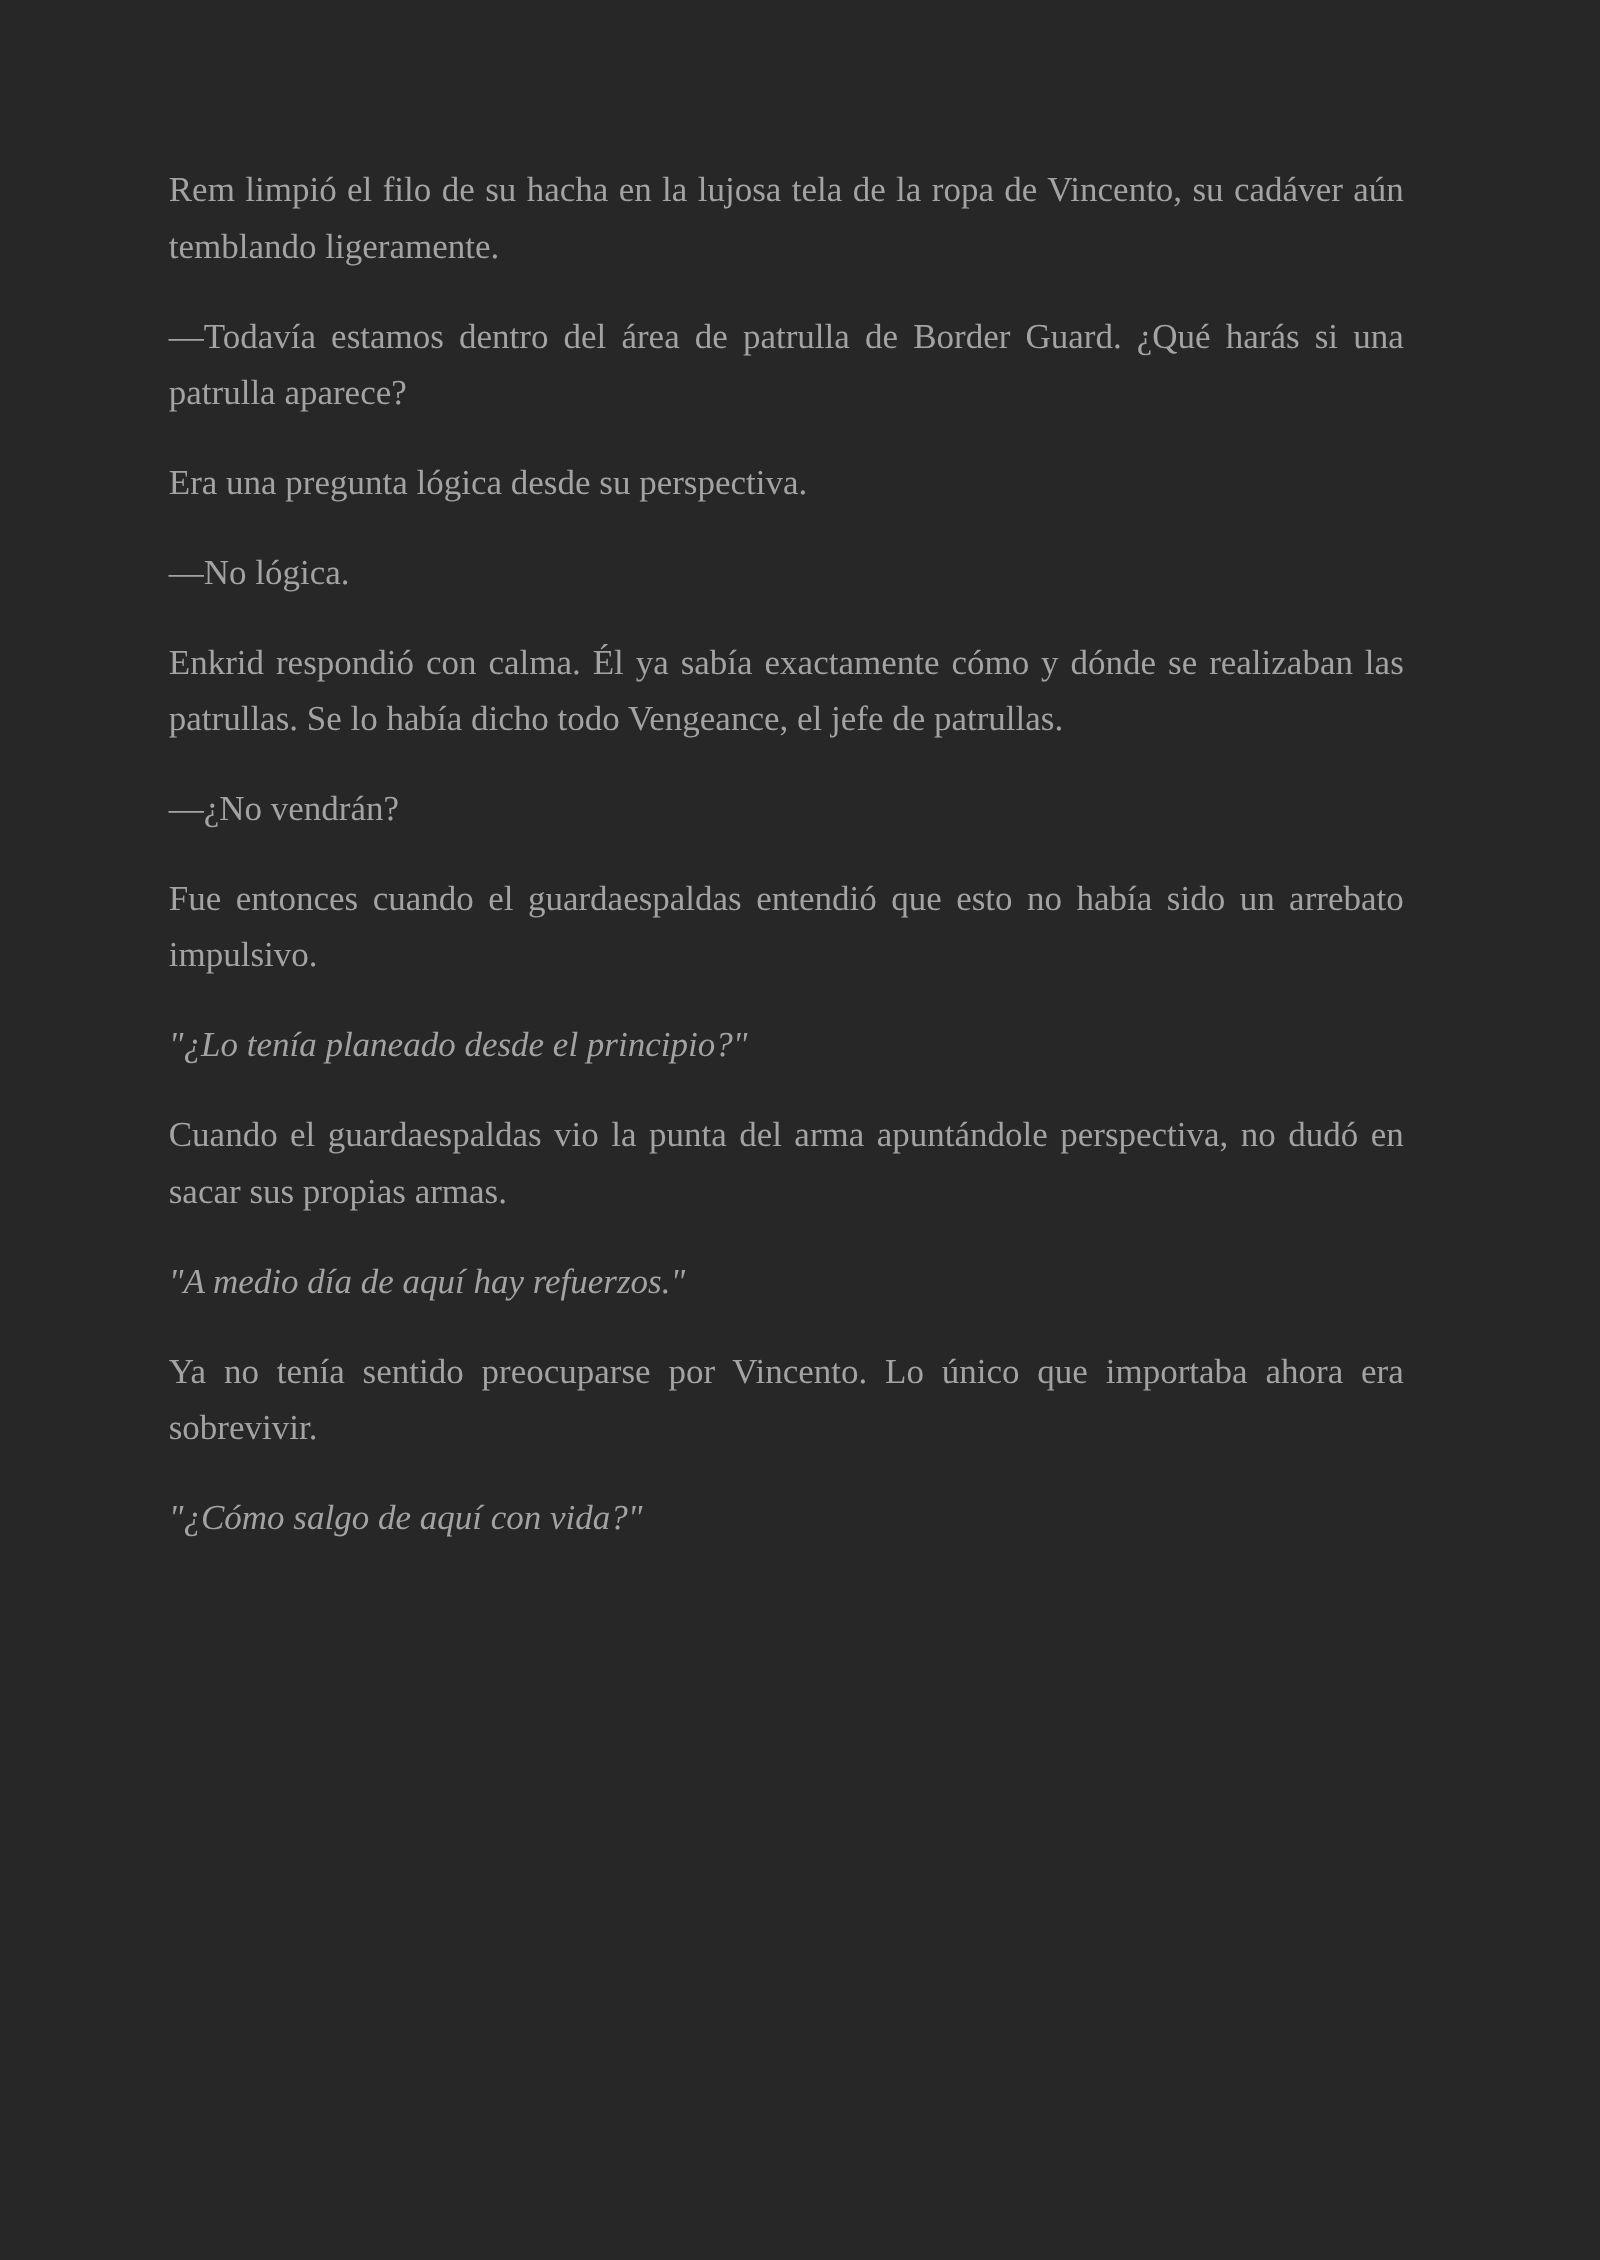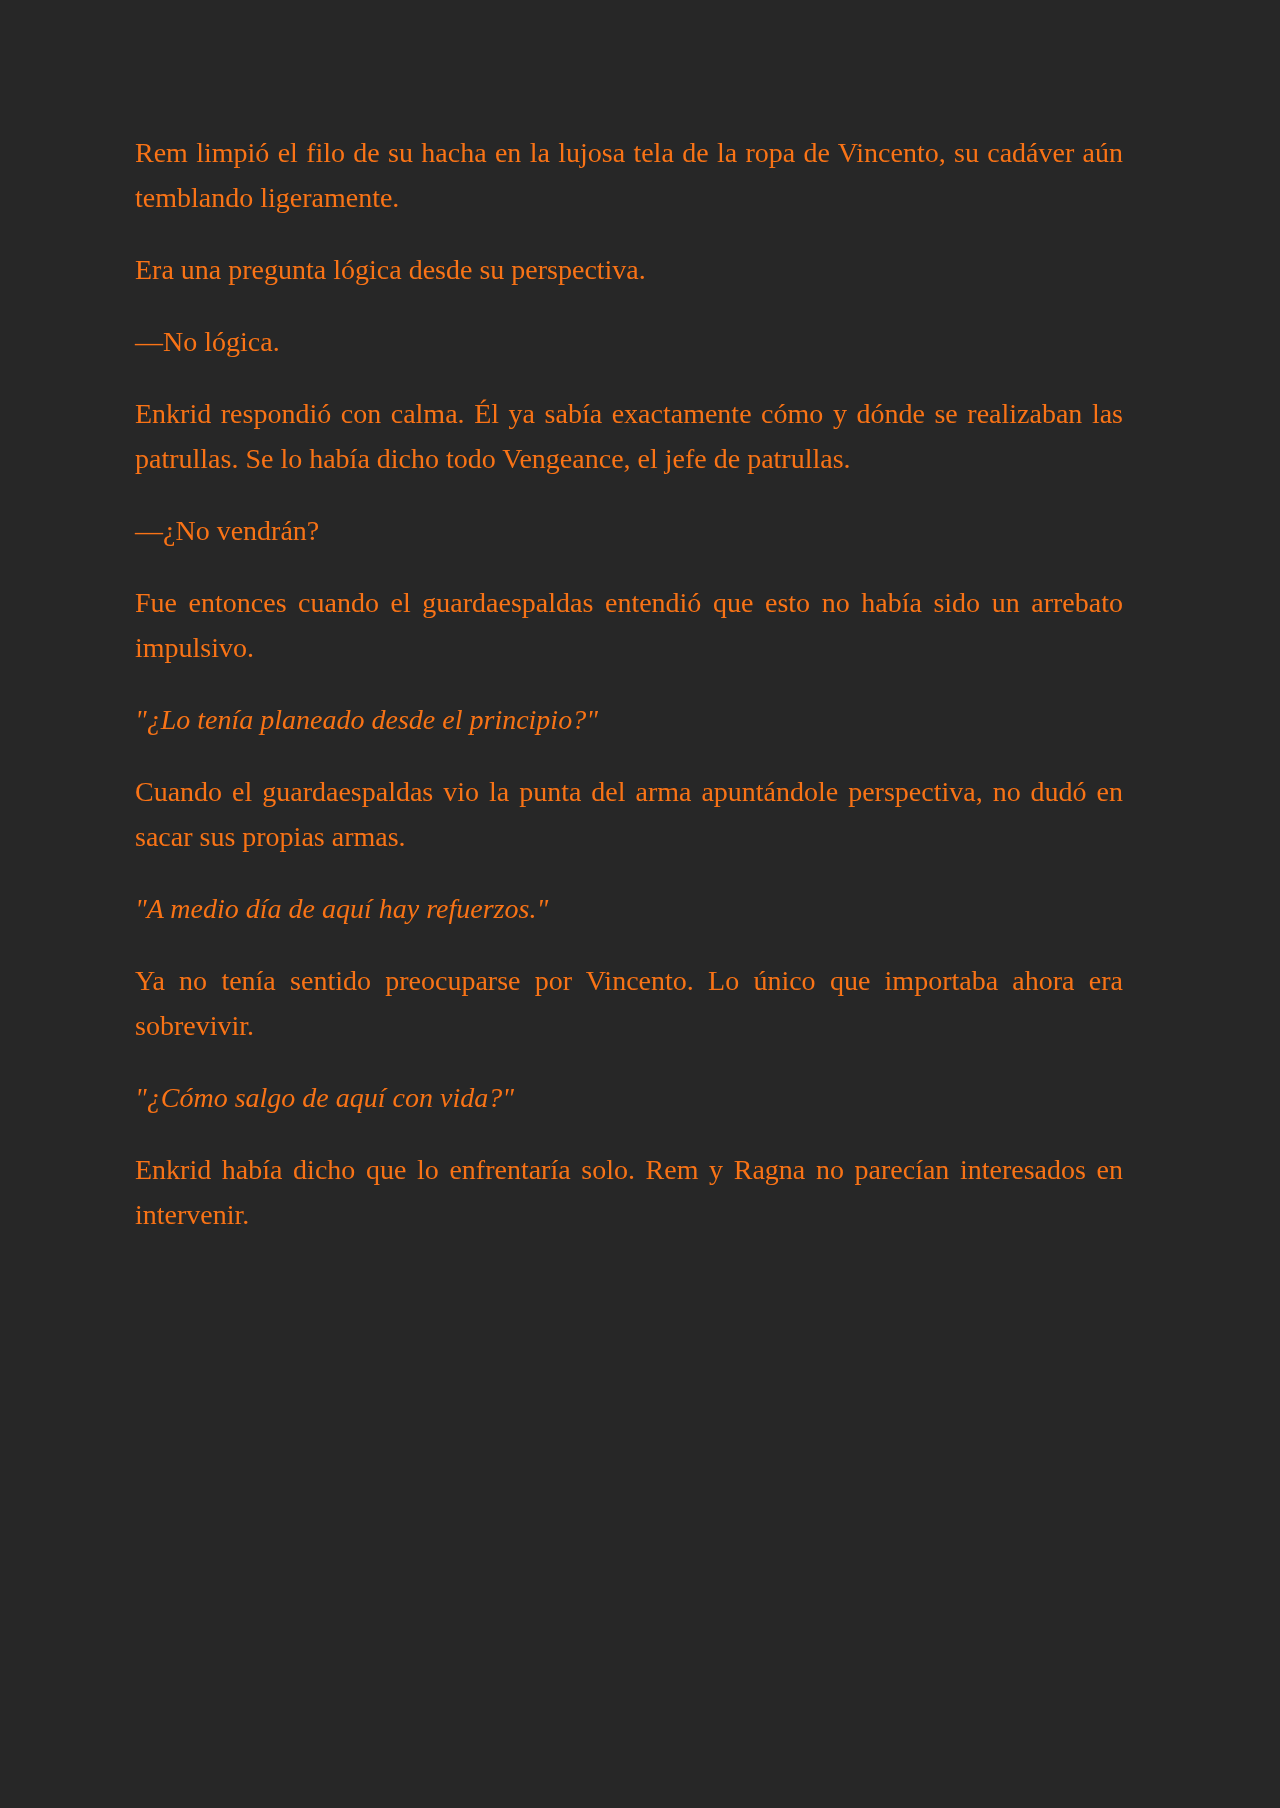--- a/index.html
+++ b/index.html
@@ -31,27 +31,27 @@
   }
   .chapter-text p.italic {
     font-style: italic;
     text-align: left;
   }
 </style>
 </head>
 <body style="background: rgb(39, 39, 39);">
 
 <main class="reader">
-  <article class="chapter-text" id="chapter-text" style="color: #f97316;">
+  <article class="chapter-text" id="chapter-text" style="color: #a3a3a3;">
       <p class="">Rem limpió el filo de su hacha en la lujosa tela de la ropa de Vincento, su cadáver aún temblando ligeramente.</p>
+      <p class="">—Todavía estamos dentro del área de patrulla de Border Guard. ¿Qué harás si una patrulla aparece?</p>
       <p class="">Era una pregunta lógica desde su perspectiva.</p>
       <p class="">—No lógica.</p>
       <p class="">Enkrid respondió con calma. Él ya sabía exactamente cómo y dónde se realizaban las patrullas. Se lo había dicho todo Vengeance, el jefe de patrullas.</p>
       <p class="">—¿No vendrán?</p>
       <p class="">Fue entonces cuando el guardaespaldas entendió que esto no había sido un arrebato impulsivo.</p>
       <p class="italic">"¿Lo tenía planeado desde el principio?"</p>
       <p class="">Cuando el guardaespaldas vio la punta del arma apuntándole perspectiva, no dudó en sacar sus propias armas.</p>
       <p class="italic">"A medio día de aquí hay refuerzos."</p>
       <p class="">Ya no tenía sentido preocuparse por Vincento. Lo único que importaba ahora era sobrevivir.</p>
       <p class="italic">"¿Cómo salgo de aquí con vida?"</p>
-      <p class="">Enkrid había dicho que lo enfrentaría solo. Rem y Ragna no parecían interesados en intervenir.</p>
     </article>
 </main>
 
 </body></html>

